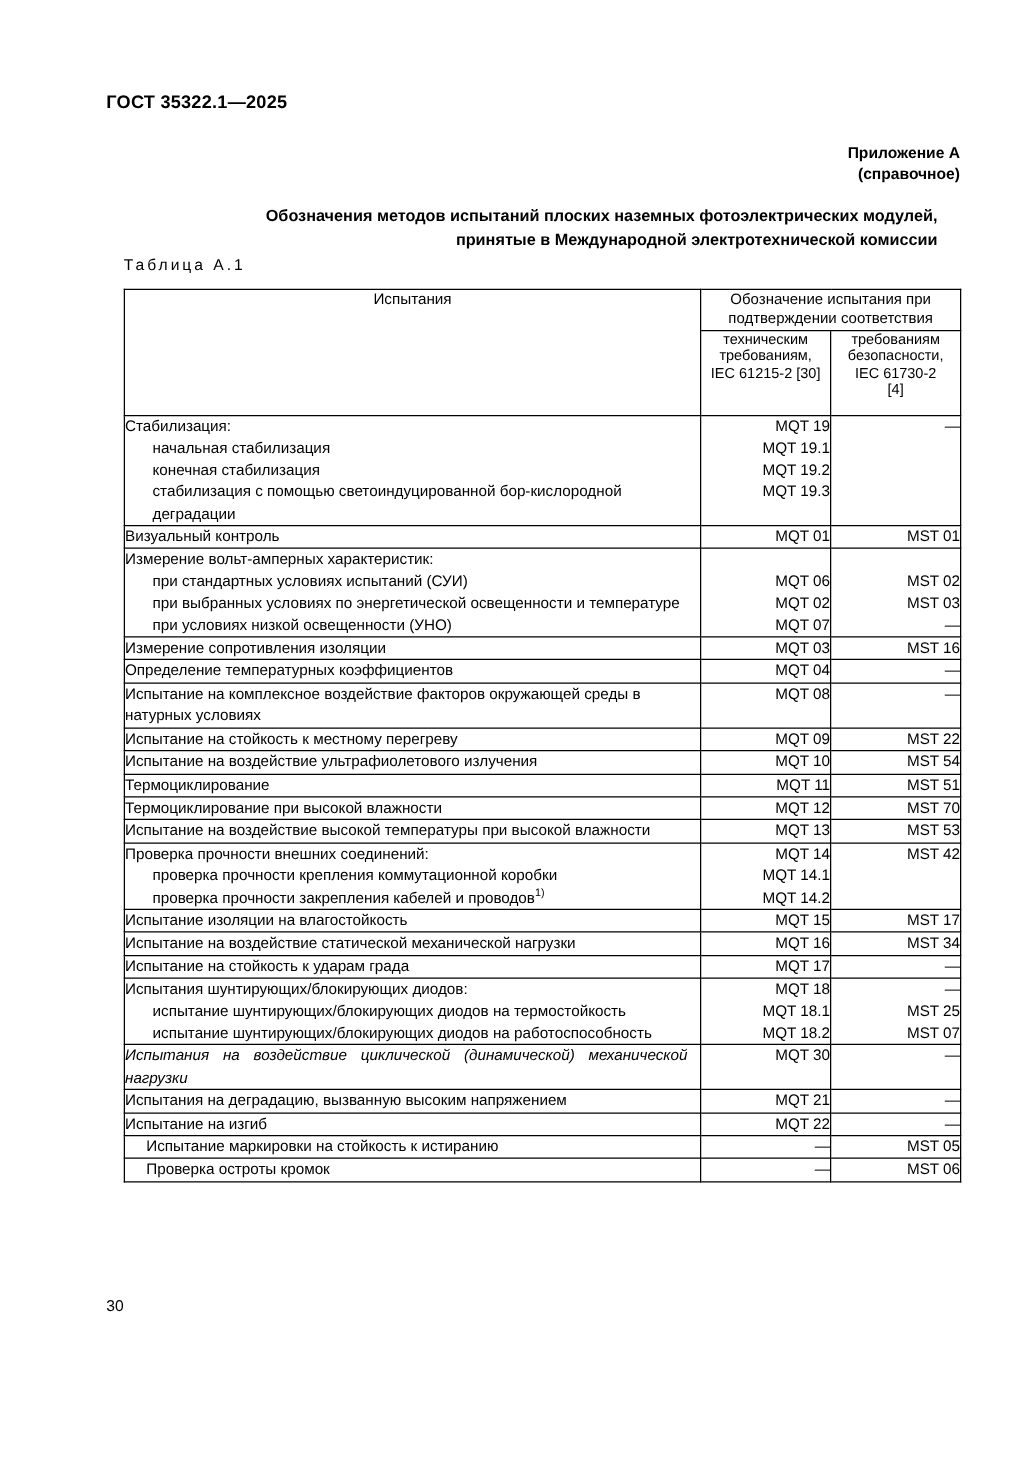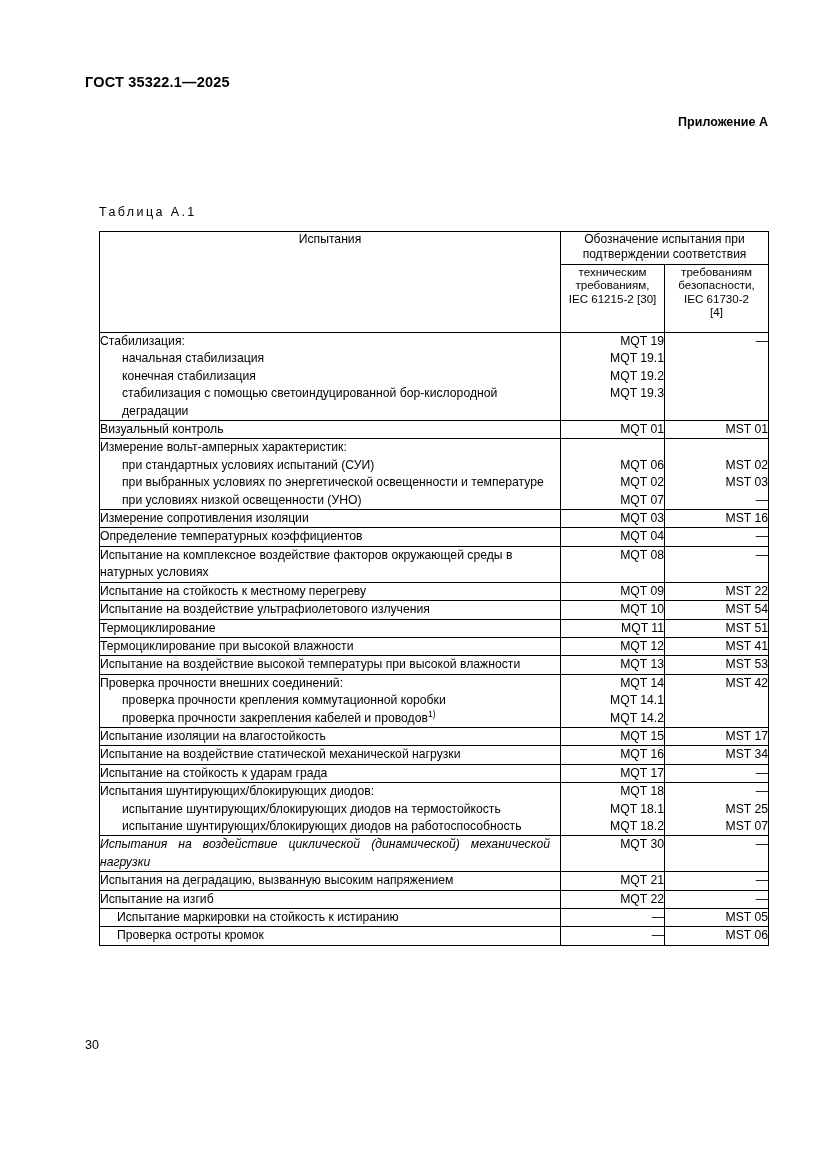--- a/index.html
+++ b/index.html
@@ -146,20 +146,25 @@
 </style>
 </head>
 <body>
 
 <div class="page">
 
   <div class="running-head">ГОСТ 35322.1—2025</div>
 
   <div class="annex-block">
     <div class="annex-label">Приложение А</div>
+    <div class="annex-kind">(справочное)</div>
+    <div class="annex-title">
+      <span>Обозначения методов испытаний плоских наземных фотоэлектрических модулей,</span><br>
+      <span>принятые в Международной электротехнической комиссии</span>
+    </div>
   </div>
 
   <div class="table-caption">Таблица А.1</div>
 
   <div class="tbl-wrap">
     <table class="main">
       <colgroup>
         <col class="c-test">
           <col class="c-tech">
           <col class="c-safe">
@@ -228,21 +233,21 @@
             <td class="code">MST 54</td>
           </tr>
           <tr>
             <td class="c1"><span>Термоциклирование</span></td>
             <td class="code">MQT 11</td>
             <td class="code">MST 51</td>
           </tr>
           <tr>
             <td class="c1"><span>Термоциклирование при высокой влажности</span></td>
             <td class="code">MQT 12</td>
-            <td class="code">MST 41</td>
+            <td class="code">MST 70</td>
           </tr>
           <tr>
             <td class="c1"><span>Испытание на воздействие высокой температуры при высокой влажности</span></td>
             <td class="code">MQT 13</td>
             <td class="code">MST 53</td>
           </tr>
           <tr>
             <td class="c1"><span>Проверка прочности внешних соединений:</span><span class="sub1">проверка прочности крепления коммутационной коробки</span><span class="sub1">проверка прочности закрепления кабелей и проводов<sup>1)</sup></span></td>
             <td class="code">MQT 14
 MQT 14.1

